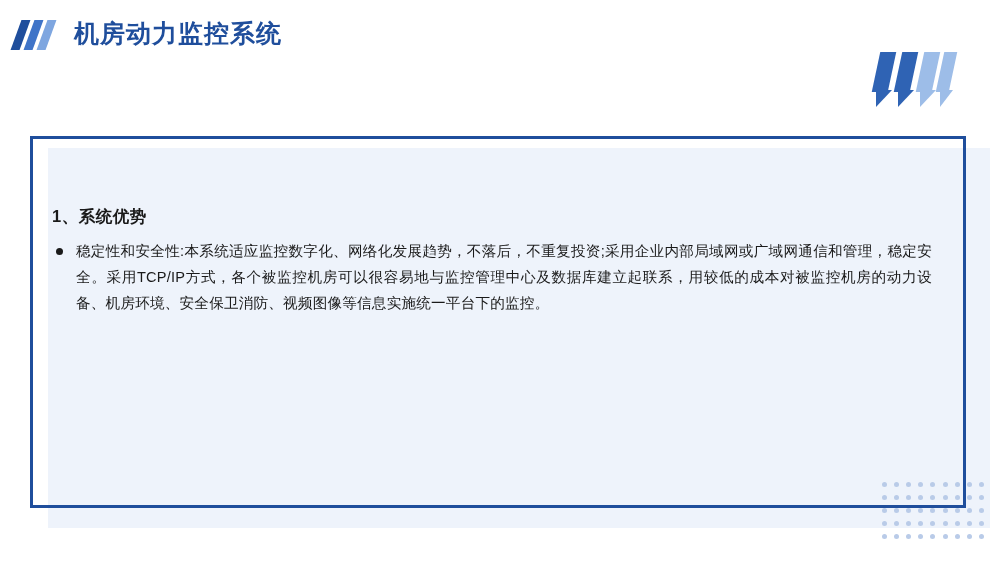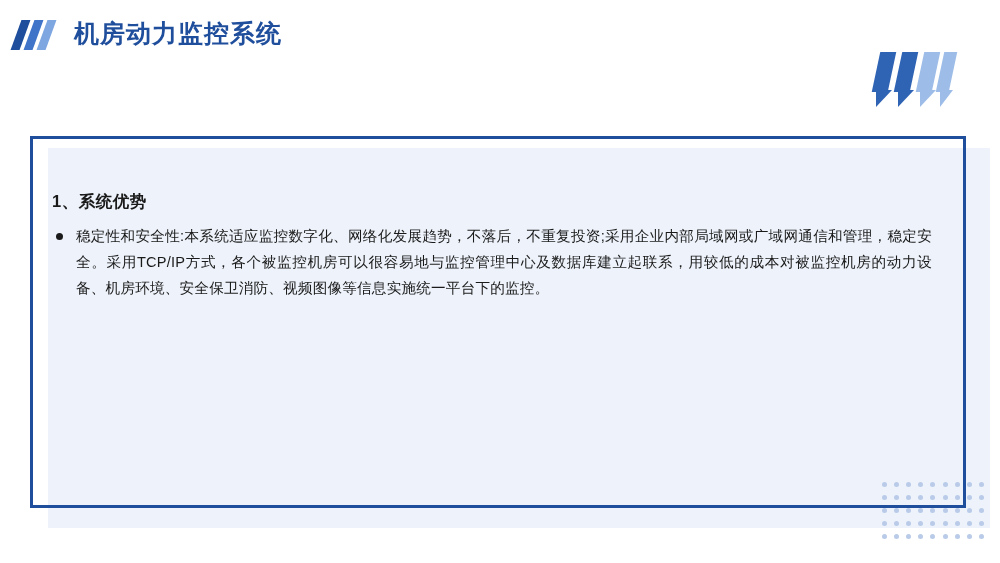--- a/index.html
+++ b/index.html
@@ -108,21 +108,21 @@
     left: 52px;
     top: 190px;
     width: 880px;
     box-sizing: border-box;
   }
 
   .section-title {
     font-size: 16.5px;
     font-weight: bold;
     color: #1a1a1a;
-    margin: 1px 0 10px 0;
+    margin: 16px 0 10px 0;
     letter-spacing: 0.5px;
   }
 
   ul.bullets {
     list-style: none;
     margin: 0;
     padding: 0;
   }
   ul.bullets li {
     position: relative;

